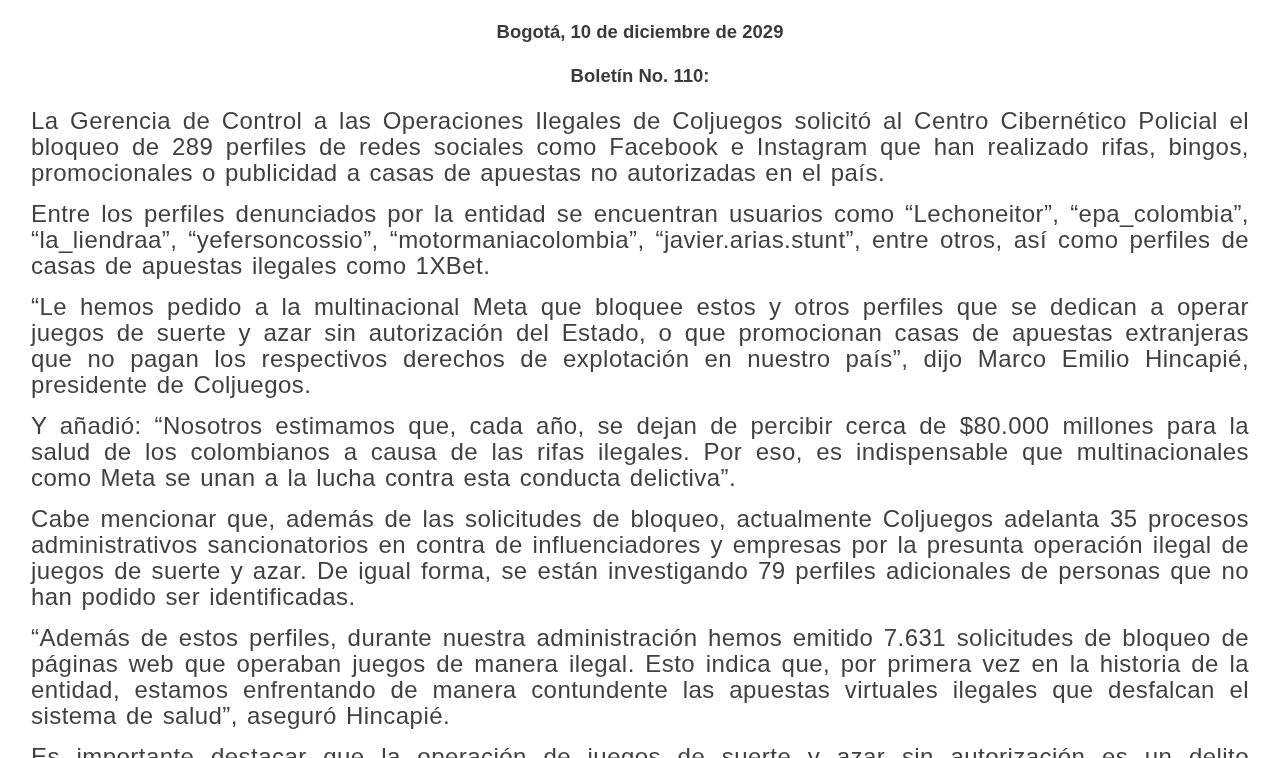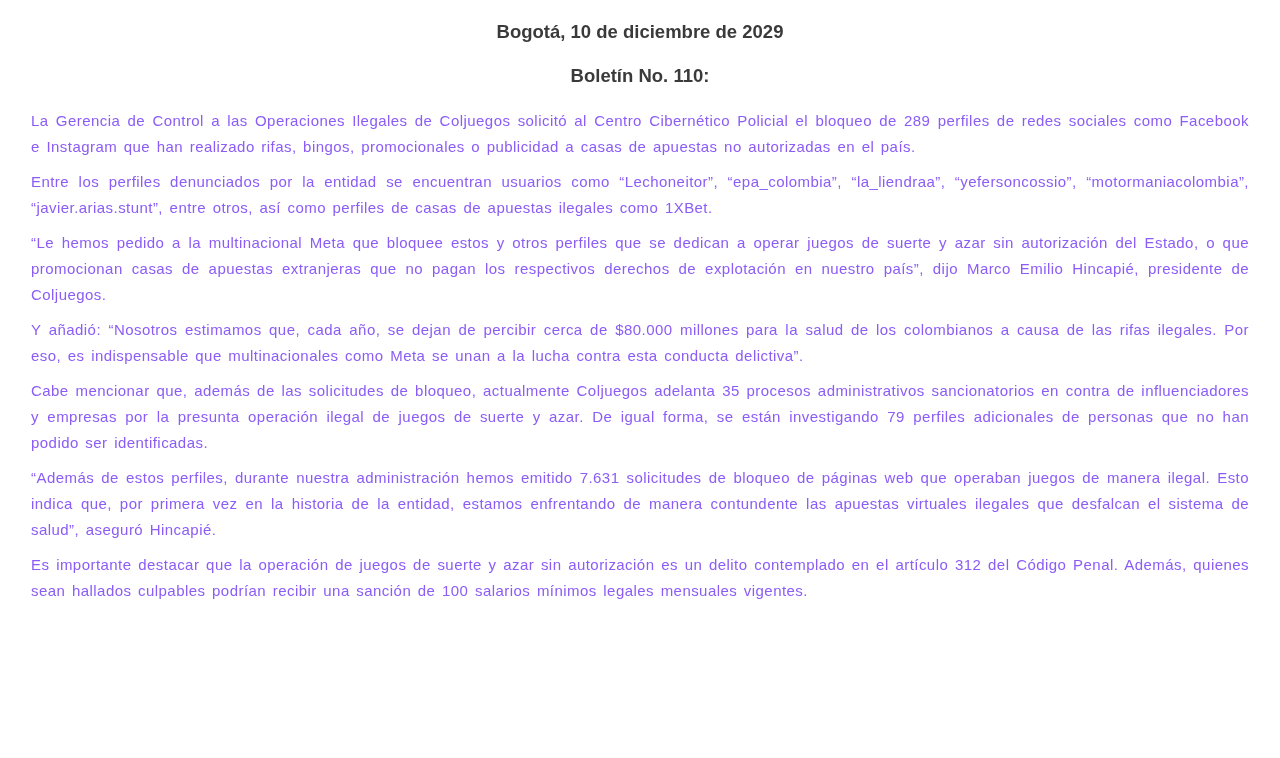--- a/index.html
+++ b/index.html
@@ -10,26 +10,26 @@
   }
   .doc { padding: 0 31px 0 31px; box-sizing: border-box; width: 1280px; }
   .center {
     text-align: center; font-weight: bold; font-size: 18.5px;
     margin: 0; line-height: 26px; color: #3a3a3a;
   }
   .date { padding-top: 19px; }
   .bulletin { margin-top: 18px; }
   .headline { margin-top: 18px; font-size: 18.5px; }
   .para {
-    font-size: 15px; line-height: 26px; margin: 0;
+    font-size: 24px; line-height: 26px; margin: 0;
     text-align: justify; letter-spacing: 0.45px; word-spacing: 2px;
-    color: #8b5cf6;
+    color: #404040;
   }
   .p1 { margin-top: 19px; }
-  .gap { margin-top: 9px; }
+  .gap { margin-top: 15px; }
 </style>
 </head>
 <body>
 
 <div class="doc">
   <p class="center date">Bogotá, 10 de diciembre de 2029</p>
   <p class="center bulletin">Boletín No. 110:</p>
 
   <p class="para p1">La Gerencia de Control a las Operaciones Ilegales de Coljuegos solicitó al Centro Cibernético Policial el bloqueo de 289 perfiles de redes sociales como Facebook e Instagram que han realizado rifas, bingos, promocionales o publicidad a casas de apuestas no autorizadas en el país.</p>
   <p class="para gap">Entre los perfiles denunciados por la entidad se encuentran usuarios como “Lechoneitor”, “epa_colombia”, “la_liendraa”, “yefersoncossio”, “motormaniacolombia”, “javier.arias.stunt”, entre otros, así como perfiles de casas de apuestas ilegales como 1XBet.</p>

